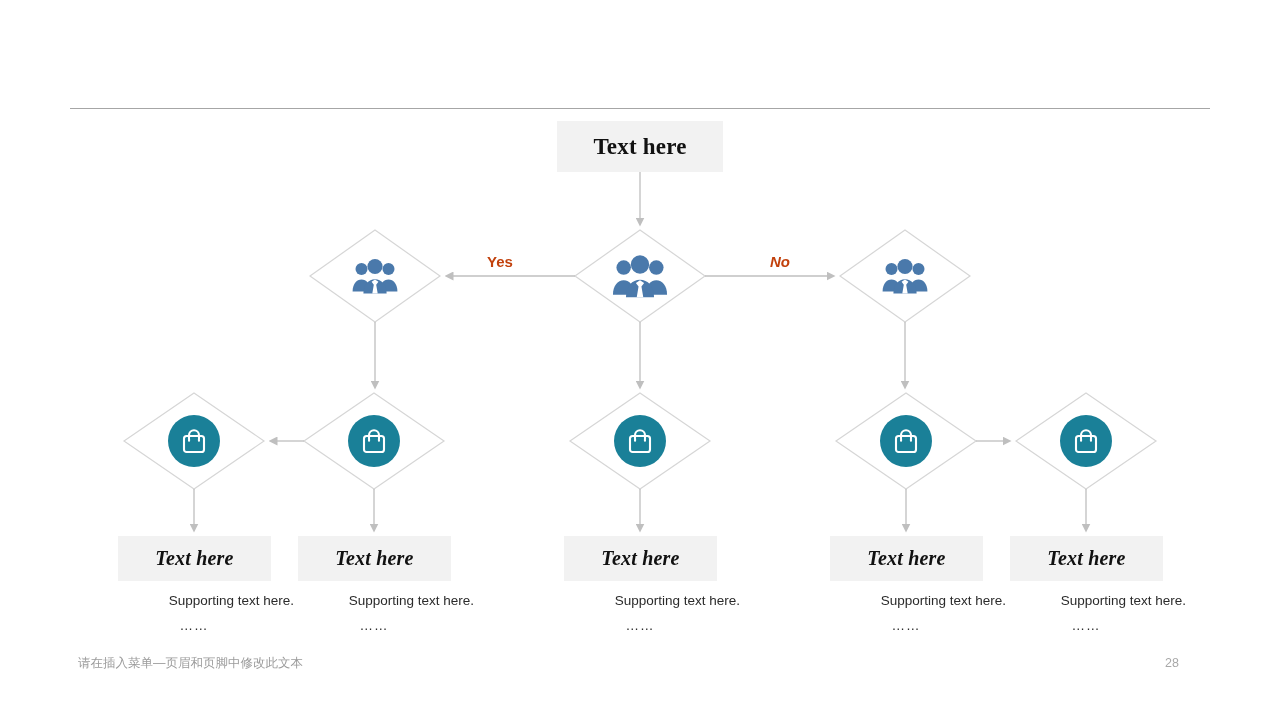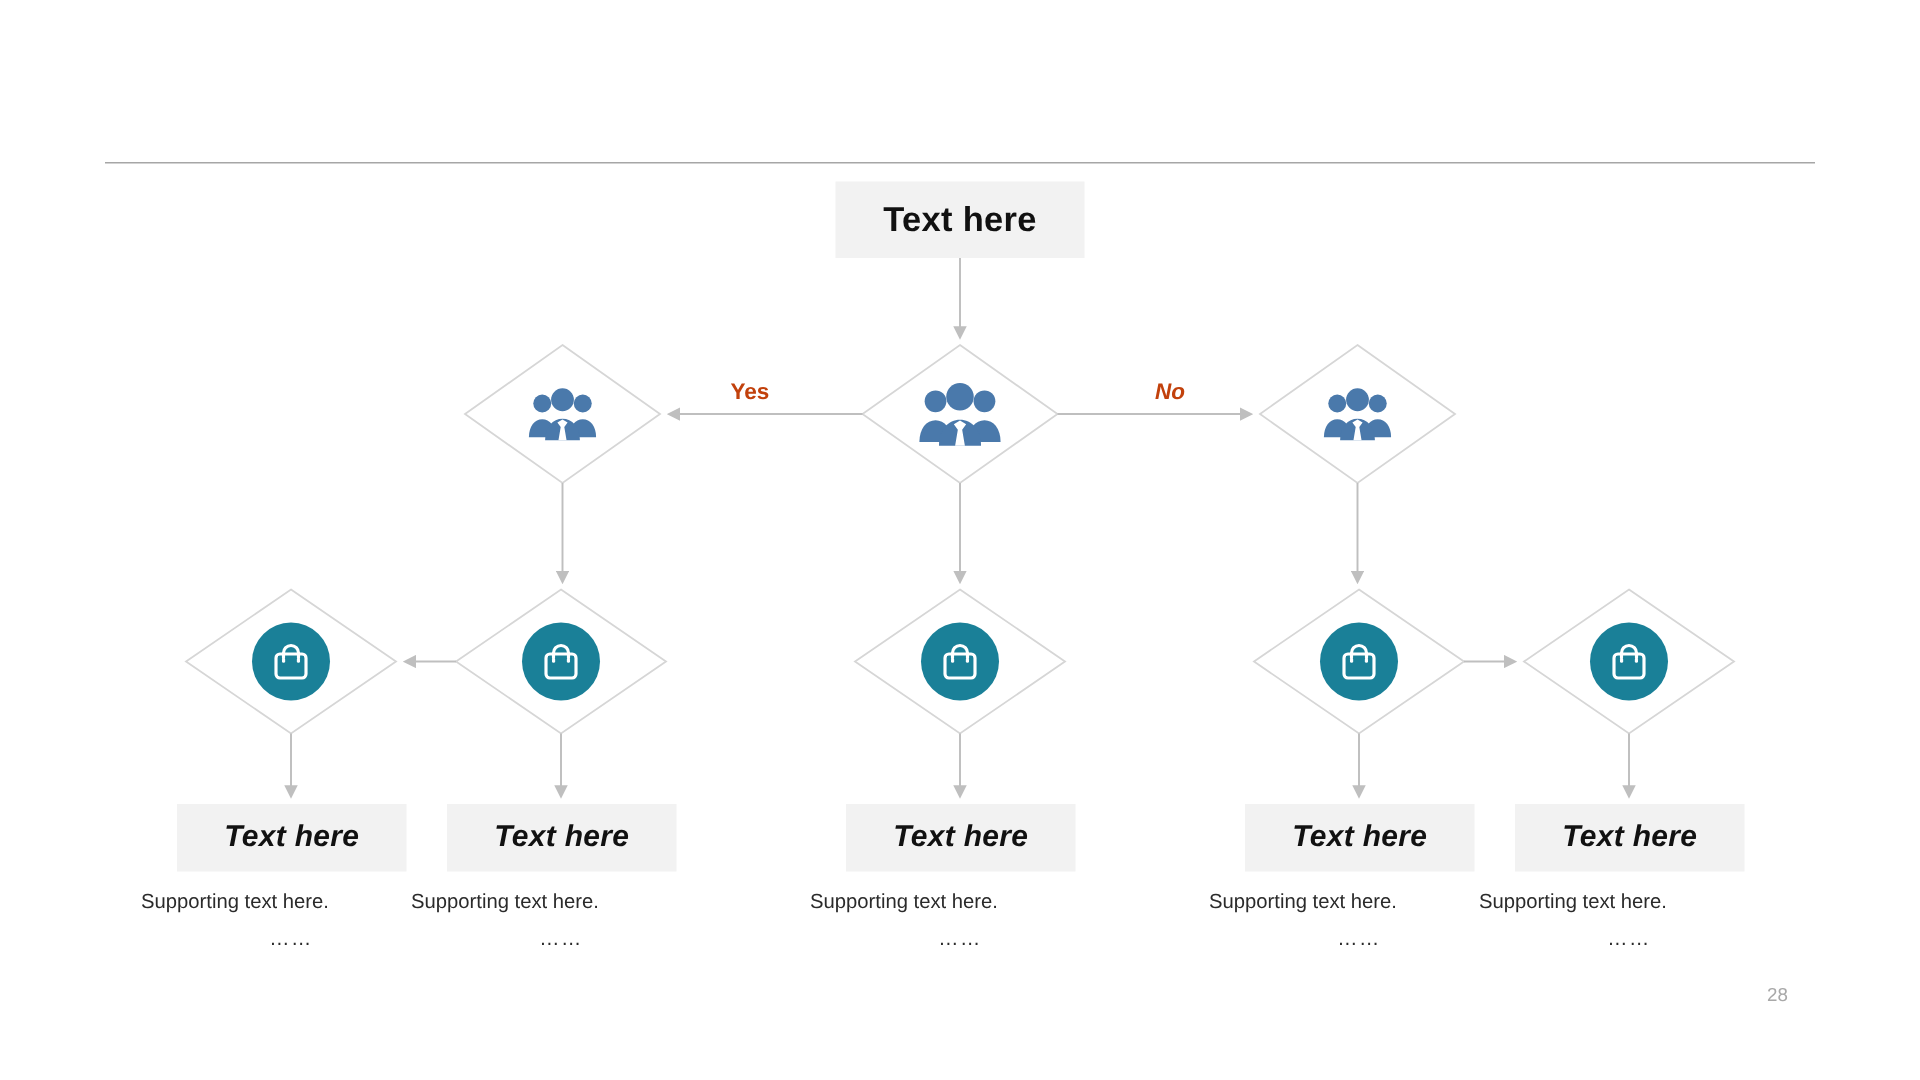--- a/index.html
+++ b/index.html
@@ -23,34 +23,35 @@
   }
 
   
   .title-box {
     position: absolute;
     background: #f2f2f2;
     display: flex; align-items: center; justify-content: center;
     color: #111111;
     letter-spacing: 0.2px;
     white-space: nowrap;
+    font-family: Liberation Serif, serif;
   }
   .title-box.head {
     left: 557px; top: 121px;
     width: 166px; height: 51px;
     font-size: 23px; font-weight: bold;
   }
   .title-box.leaf {
     width: 153px; height: 45px;
     font-size: 20px; font-weight: bold; font-style: italic;
   }
 
   .support {
     position: absolute;
-    text-align: left;
+    text-align: right;
     font-size: 13.5px;
     color: #2b2b2b;
     white-space: nowrap;
     width: 200px;
   }
   .dots {
     position: absolute;
     text-align: center;
     font-size: 13.5px;
     color: #2b2b2b;
@@ -88,21 +89,21 @@
   .footer-text {
     position: absolute;
     left: 78px; top: 655px;
     font-size: 12.5px;
     color: #9b9b9b;
     white-space: nowrap;
   }
   .page-num {
     position: absolute;
     left: 1165px; top: 656px;
-    width: 40px; text-align: center;
+    width: 40px; text-align: left;
     font-size: 12.5px;
     color: #a8a8a8;
   }
 </style>
 </head>
 <body>
 
 <div class="slide">
 
   <div class="top-rule"></div>
@@ -277,15 +278,16 @@
   </div>
   <div class="support" style="left:806px; top:593px;">Supporting text here.</div>
   <div class="dots" style="left:806px; top:618px;">……</div>
 
   <div class="title-box leaf" style="left:1010px; top:536px;">
     <span>Text here</span>
   </div>
   <div class="support" style="left:986px; top:593px;">Supporting text here.</div>
   <div class="dots" style="left:986px; top:618px;">……</div>
 
+  <div class="footer-text">请在插入菜单—页眉和页脚中修改此文本</div>
   <div class="page-num">28</div>
 
 </div>
 
 </body></html>

